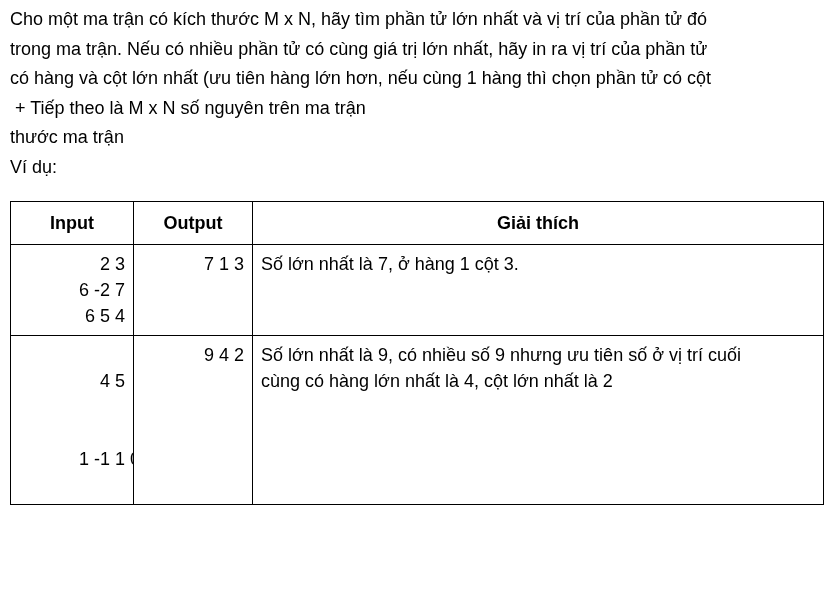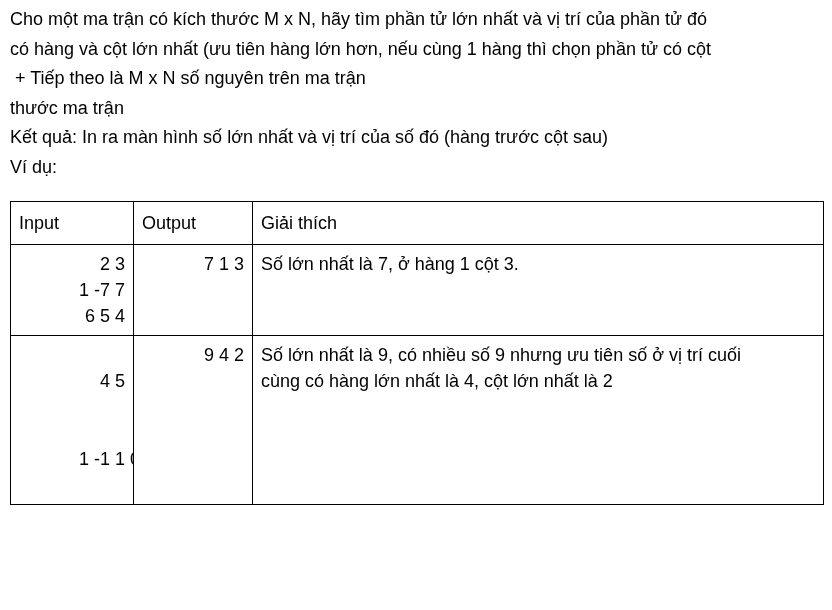--- a/index.html
+++ b/index.html
@@ -34,63 +34,63 @@
   table.examples th,
   table.examples td {
     border: 1px solid #000000;
     vertical-align: top;
     font-size: 18px;
     line-height: 26px;
     padding: 6px 8px;
     overflow: hidden;
   }
   table.examples th {
-    text-align: left;
-    font-weight: 400;
+    text-align: center;
+    font-weight: 700;
     padding-top: 8px;
     padding-bottom: 8px;
   }
   .col-input  { width: 123px; }
   .col-output { width: 119px; }
   .col-expl   { width: 571px; }
   .iline { white-space: pre; text-align: right; }
   .expl-line { white-space: pre; }
 </style>
 </head>
 <body>
 
 <div class="page">
 
   <div class="intro">
     <div class="tline">Cho một ma trận có kích thước M x N, hãy tìm phần tử lớn nhất và vị trí của phần tử đó</div>
+    <div class="tline">trong ma trận. Nếu có nhiều phần tử có cùng giá trị lớn nhất, hãy in ra vị trí của phần tử</div>
     <div class="tline">có hàng và cột lớn nhất (ưu tiên hàng lớn hơn, nếu cùng 1 hàng thì chọn phần tử có cột</div>
     <div class="tline"> + Tiếp theo là M x N số nguyên trên ma trận</div>
     <div class="tline">thước ma trận</div>
-    <div class="tline">Kết quả: In ra màn hình số lớn nhất và vị trí của số đó (hàng trước cột sau)</div>
     <div class="tline">Ví dụ:</div>
   </div>
 
   <table class="examples">
     <colgroup>
       <col class="col-input">
       <col class="col-output">
       <col class="col-expl">
     </colgroup>
     <thead>
       <tr>
         <th>Input</th>
         <th>Output</th>
         <th>Giải thích</th>
       </tr>
     </thead>
     <tbody>
       <tr>
         <td>
           <div class="iline">2 3</div>
-          <div class="iline">1 -7 7</div>
+          <div class="iline">6 -2 7</div>
           <div class="iline">6 5 4</div>
         </td>
         <td>
           <div class="iline">7 1 3</div>
         </td>
         <td>
           <div class="expl-line">Số lớn nhất là 7, ở hàng 1 cột 3.</div>
         </td>
       </tr>
       <tr>

